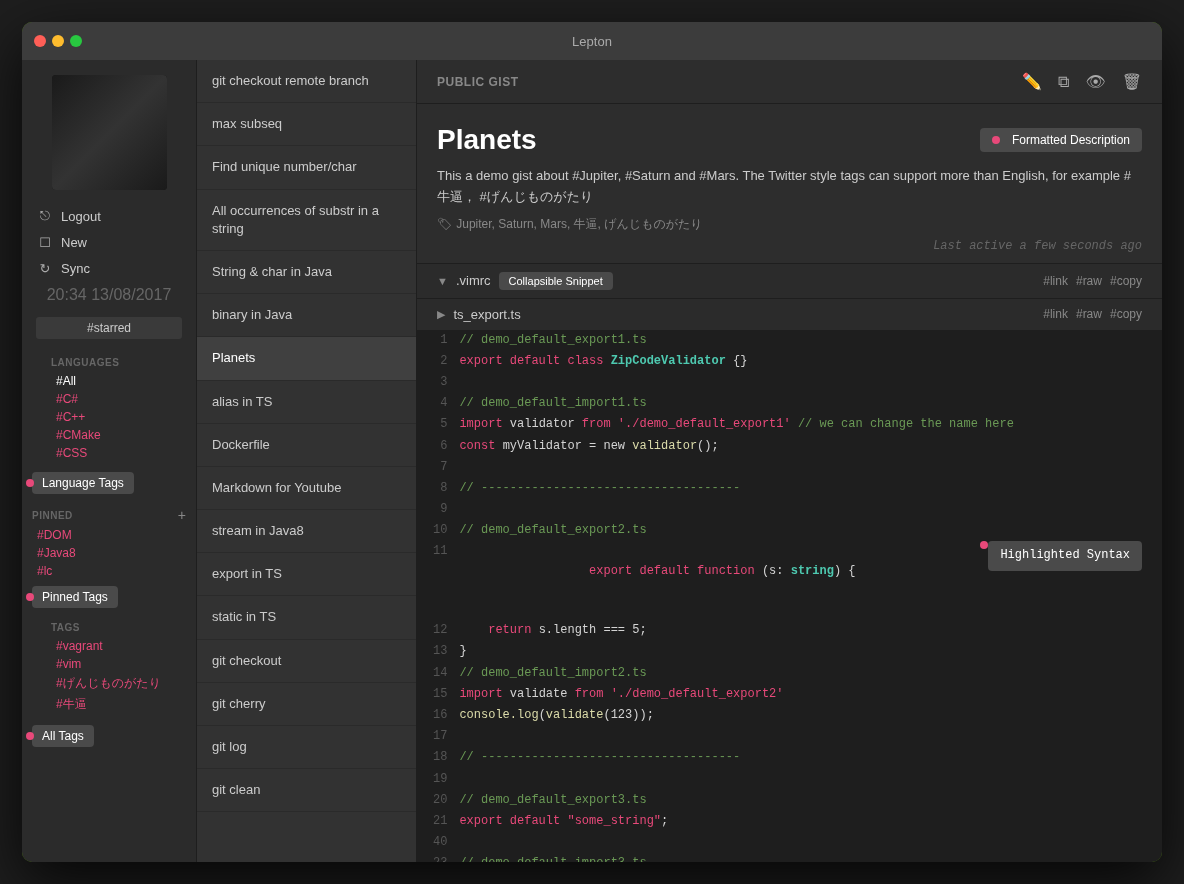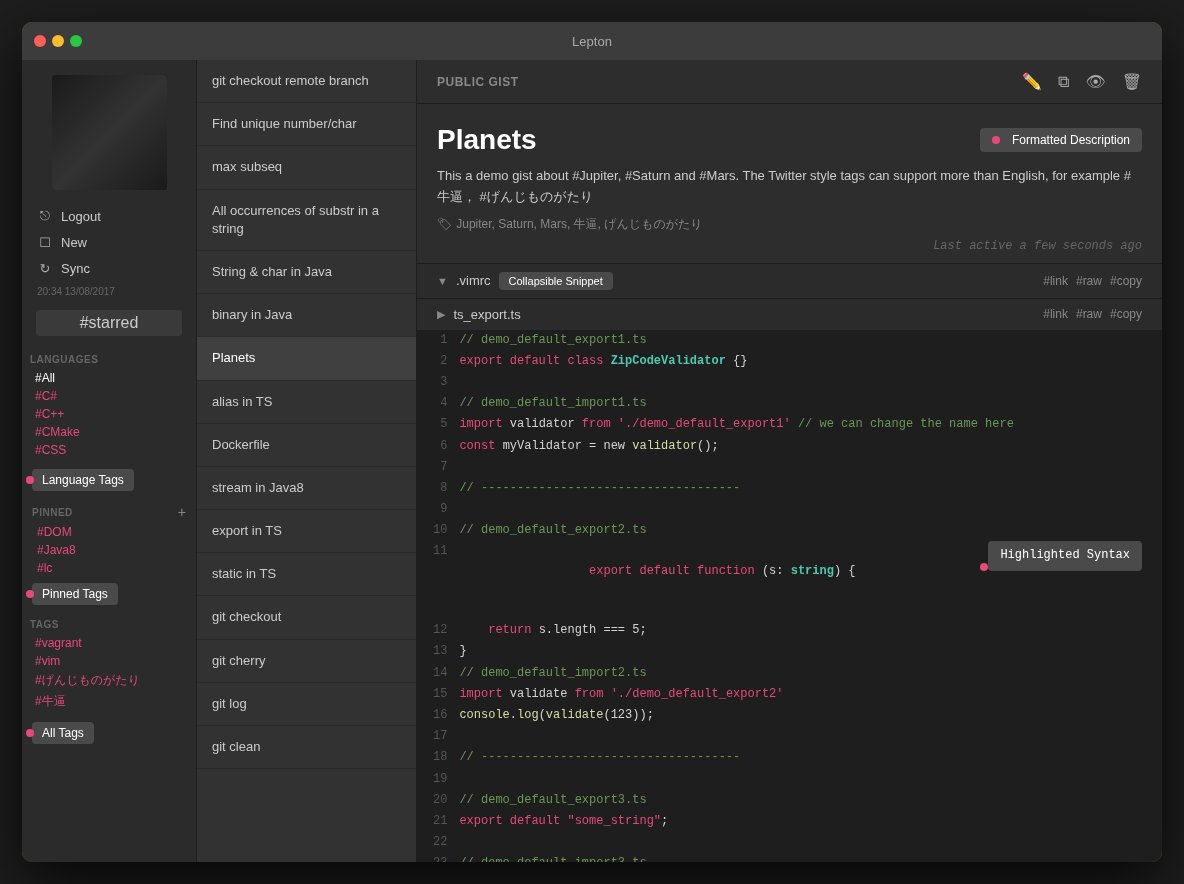--- a/index.html
+++ b/index.html
@@ -101,34 +101,36 @@
       width: 16px;
       height: 16px;
       display: flex;
       align-items: center;
       justify-content: center;
       color: #aaa;
       font-size: 13px;
     }
     .sidebar-time {
       color: #666;
-      font-size: 10px;
+      font-size: 16px;
       padding: 2px 15px 8px;
+      text-align: center;
     }
     .starred-badge {
       margin: 5px 14px 10px;
       background: #3a3a3a;
       color: #ccc;
-      font-size: 16px;
+      font-size: 12px;
       padding: 4px 10px;
       border-radius: 3px;
       text-align: center;
     }
     .sidebar-section {
-      padding: 8px 8px 4px;
+      padding: 8px 2px 4px;
+      margin-left: 27px;
     }
     .sidebar-section-title {
       color: #666;
       font-size: 10px;
       font-weight: 600;
       letter-spacing: 0.5px;
       margin-bottom: 4px;
     }
     .sidebar-tag {
       display: block;
@@ -471,42 +473,45 @@
       <div style="margin: 4px 0 8px 0;">
         <span class="tooltip-label">All Tags</span>
       </div>
     </div>
 
     <div class="file-list">
       <div class="file-item">
         <div class="file-name">git checkout remote branch</div>
       </div>
       <div class="file-item">
+        <div class="file-name">max subseq</div>
+      </div>
+      <div class="file-item">
         <div class="file-name">Find unique number/char</div>
-      </div>
-      <div class="file-item">
-        <div class="file-name">max subseq</div>
       </div>
       <div class="file-item">
         <div class="file-name">All occurrences of substr in a string</div>
       </div>
       <div class="file-item">
         <div class="file-name">String &amp; char in Java</div>
       </div>
       <div class="file-item">
         <div class="file-name">binary in Java</div>
       </div>
       <div class="file-item active">
         <div class="file-name">Planets</div>
       </div>
       <div class="file-item">
         <div class="file-name">alias in TS</div>
       </div>
       <div class="file-item">
         <div class="file-name">Dockerfile</div>
+      </div>
+      <div class="file-item">
+        <div class="file-name">Markdown for Youtube</div>
       </div>
       <div class="file-item">
         <div class="file-name">stream in Java8</div>
       </div>
       <div class="file-item">
         <div class="file-name">export in TS</div>
       </div>
       <div class="file-item">
         <div class="file-name">static in TS</div>
       </div>
@@ -624,21 +629,21 @@
                 <td class="code-line-content"> </td>
               </tr>
               <tr>
                 <td class="code-line-num">10</td>
                 <td class="code-line-content c-comment">// demo_default_export2.ts</td>
               </tr>
               <tr>
                 <td class="code-line-num">11</td>
                 <td class="code-line-content" style="position:relative">
                   <span class="c-keyword">export default</span> <span class="c-keyword">function</span> <span class="c-normal">(s:</span> <span class="c-type">string</span><span class="c-normal">) {</span>
-                  <span class="highlighted-syntax-badge" style="position:absolute;right:20px;top:0;display:inline-flex;align-items:flex-end;gap:0;">
+                  <span class="highlighted-syntax-badge" style="position:absolute;right:20px;top:0;display:inline-flex;align-items:flex-start;gap:0;">
                     <span class="hs-dot"></span>
                     <span class="hs-badge">Highlighted Syntax</span>
                   </span>
                 </td>
               </tr>
               <tr>
                 <td class="code-line-num">12</td>
                 <td class="code-line-content">    <span class="c-keyword">return</span> <span class="c-normal">s.length === 5;</span></td>
               </tr>
               <tr>
@@ -671,21 +676,21 @@
               </tr>
               <tr>
                 <td class="code-line-num">20</td>
                 <td class="code-line-content c-comment">// demo_default_export3.ts</td>
               </tr>
               <tr>
                 <td class="code-line-num">21</td>
                 <td class="code-line-content"><span class="c-keyword">export default</span> <span class="c-string">"some_string"</span><span class="c-normal">;</span></td>
               </tr>
               <tr>
-                <td class="code-line-num">22</td>
+                <td class="code-line-num">40</td>
                 <td class="code-line-content"> </td>
               </tr>
               <tr>
                 <td class="code-line-num">23</td>
                 <td class="code-line-content c-comment">// demo_default_import3.ts</td>
               </tr>
 
             </tbody>
           </table>
         </div>

